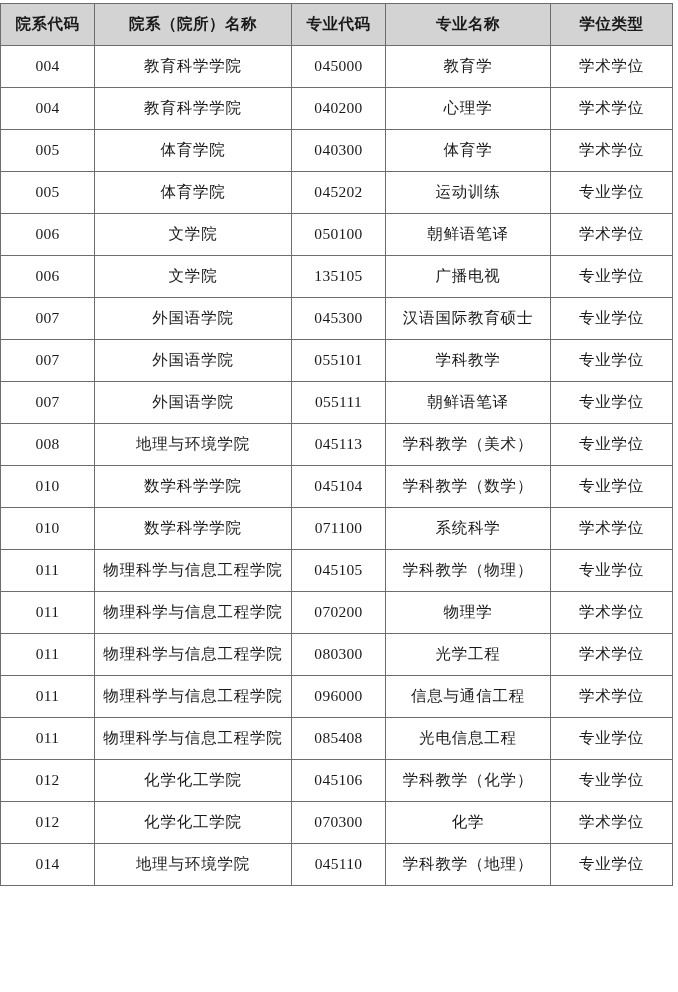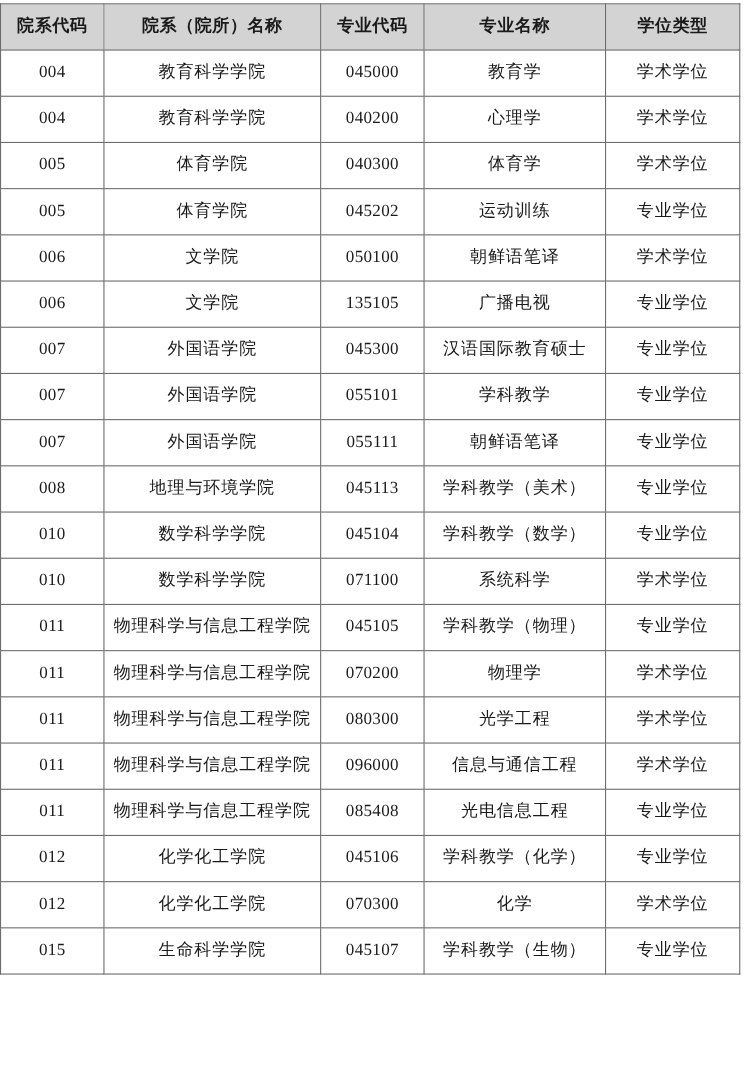--- a/index.html
+++ b/index.html
@@ -212,21 +212,21 @@
           <td class="degree">专业学位</td>
         </tr>
         <tr>
           <td class="code">012</td>
           <td class="dept">化学化工学院</td>
           <td class="majorcode">070300</td>
           <td class="major">化学</td>
           <td class="degree">学术学位</td>
         </tr>
         <tr>
-          <td class="code">015</td>
-          <td class="dept">生命科学学院</td>
-          <td class="majorcode">045107</td>
-          <td class="major">学科教学（生物）</td>
+          <td class="code">014</td>
+          <td class="dept">地理与环境学院</td>
+          <td class="majorcode">045110</td>
+          <td class="major">学科教学（地理）</td>
           <td class="degree">专业学位</td>
         </tr>
       </tbody>
   </table>
 </div>
 
 </body></html>

